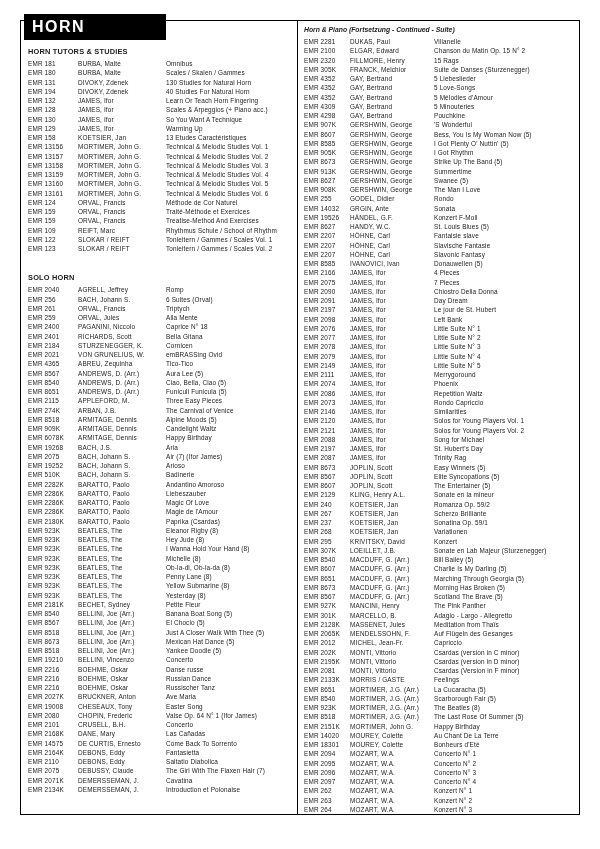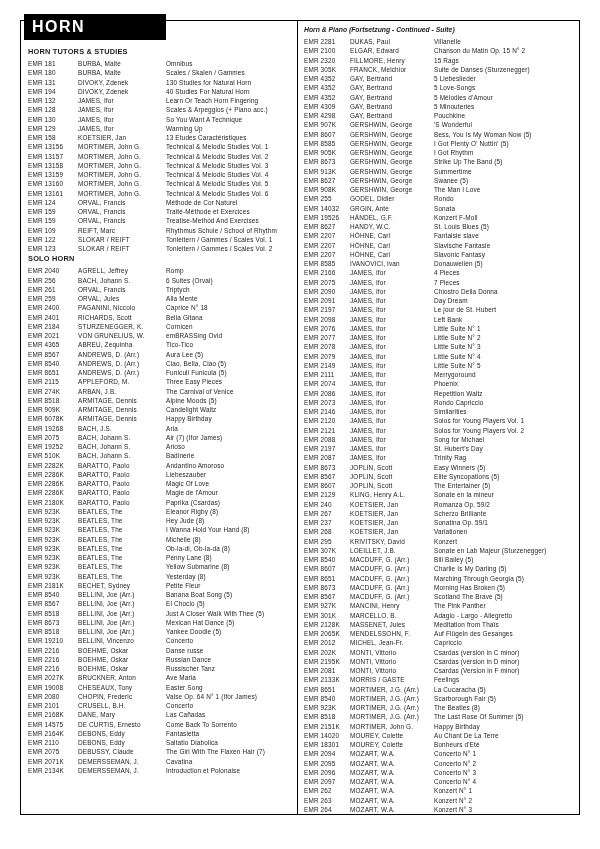--- a/index.html
+++ b/index.html
@@ -61,21 +61,21 @@
     z-index: 2;
   }
   .section-heading {
     font-weight: bold;
     font-size: 7.4px;
     line-height: 10px;
     letter-spacing: 0.2px;
     margin-bottom: 2px;
   }
   .section + .section .section-heading {
-    margin-top: 1px;
+    margin-top: 20px;
   }
   .cont-heading {
     font-weight: bold;
     font-style: italic;
     font-size: 6.8px;
     line-height: 10px;
     margin-bottom: 2px;
   }
   .row {
     display: grid;

